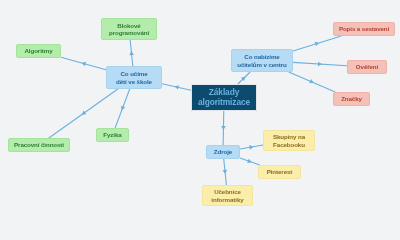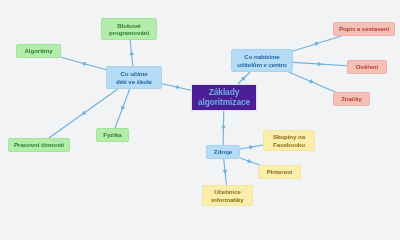--- a/index.html
+++ b/index.html
@@ -65,21 +65,21 @@
     border: 0.5px solid #efb2a9;
   }
   .node-yellow {
     background: #fbeeab;
     color: #8a6d1f;
     font-weight: bold;
     font-size: 6.2px;
     border: 0.5px solid #f4e59c;
   }
   .node-center {
-    background: #4c1d95;
+    background: #0c4a6e;
     color: #6ab0de;
     font-weight: bold;
     font-size: 8.4px;
     border: 0.6px solid #e2e6ea;
     border-radius: 1px;
   }
   .node-label {
     display: block;
     width: 100%;
   }

